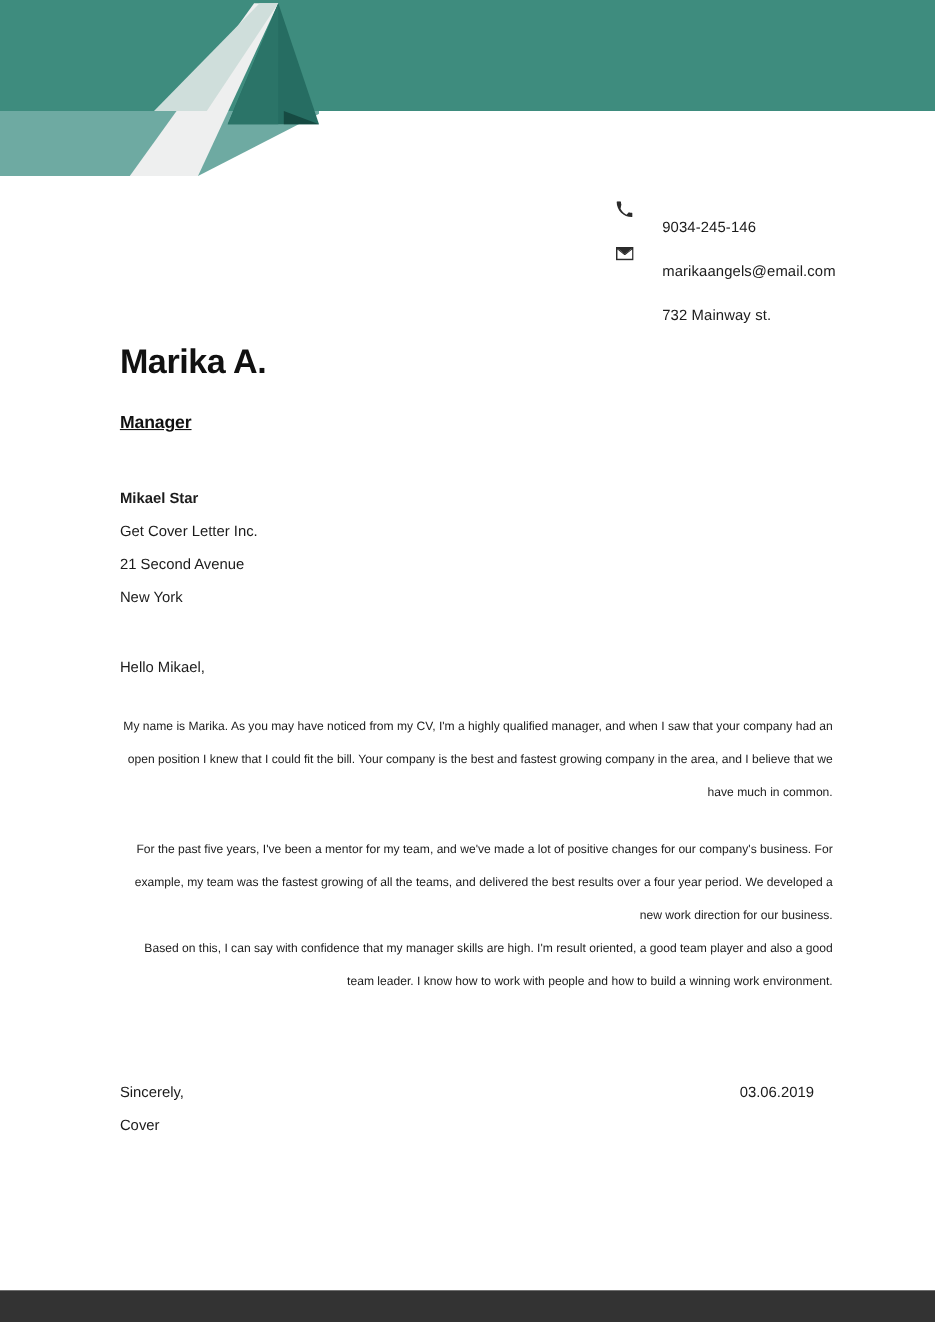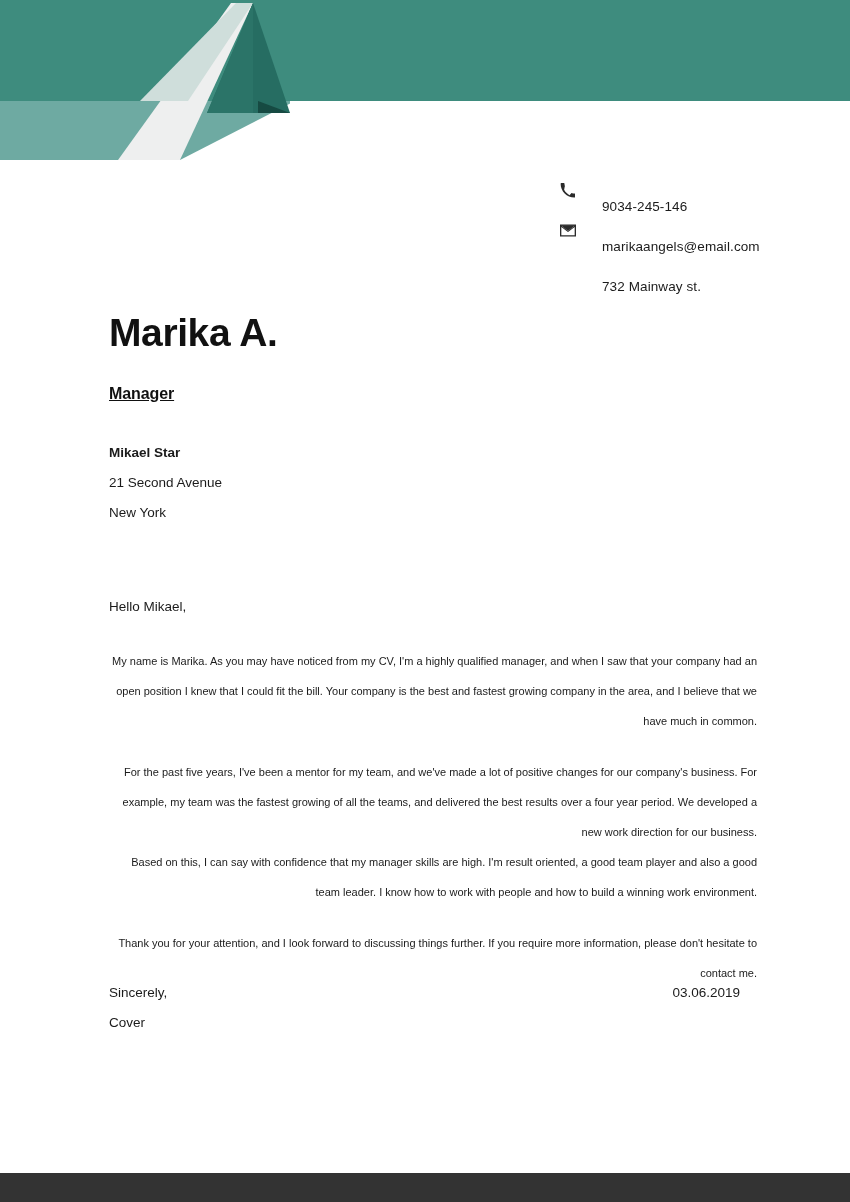--- a/index.html
+++ b/index.html
@@ -65,21 +65,21 @@
   }
 
   
   .identity {
     position: absolute;
     left: 109px;
     top: 312px;
     width: 640px;
   }
   .applicant-name {
-    font-size: 39px;
+    font-size: 31px;
     font-weight: bold;
     letter-spacing: -0.4px;
     line-height: 1.1;
     color: #111111;
     margin: 0;
   }
   .applicant-title {
     font-size: 16px;
     font-weight: bold;
     color: #111111;
@@ -217,30 +217,30 @@
 
   </div>
 
   <div class="identity">
     <h1 class="applicant-name">Marika A.</h1>
     <h2 class="applicant-title">Manager</h2>
   </div>
 
   <div class="recipient">
     <div class="recipient-line is-name">Mikael Star</div>
+    <div class="recipient-line">Get Cover Letter Inc.</div>
     <div class="recipient-line">21 Second Avenue</div>
     <div class="recipient-line">New York</div>
   </div>
 
   <div class="letter-body">
     <p class="salutation">Hello Mikael,</p>
     <p class="body-para">My name is Marika. As you may have noticed from my CV, I'm a highly qualified manager, and when I saw that your company had an open position I knew that I could fit the bill. Your company is the best and fastest growing company in the area, and I believe that we have much in common.</p>
     <p class="body-para">For the past five years, I've been a mentor for my team, and we've made a lot of positive changes for our company's business. For example, my team was the fastest growing of all the teams, and delivered the best results over a four year period. We developed a new work direction for our business.</p>
     <p class="body-para tight">Based on this, I can say with confidence that my manager skills are high. I'm result oriented, a good team player and also a good team leader. I know how to work with people and how to build a winning work environment.</p>
-    <p class="body-para">Thank you for your attention, and I look forward to discussing things further. If you require more information, please don't hesitate to contact me.</p>
   </div>
 
   <div class="signature">
     <div class="signature-row">
       <span class="signature-line">Sincerely,</span>
       <span class="signature-date">03.06.2019</span>
     </div>
     <div class="signature-line">Cover</div>
   </div>
 

